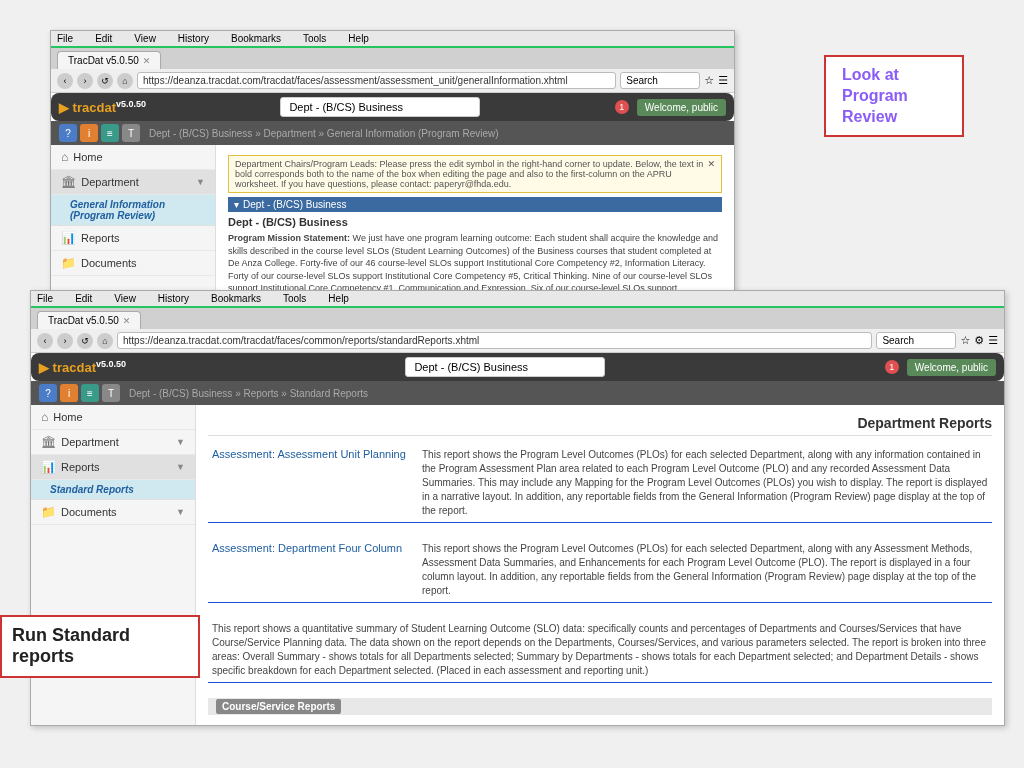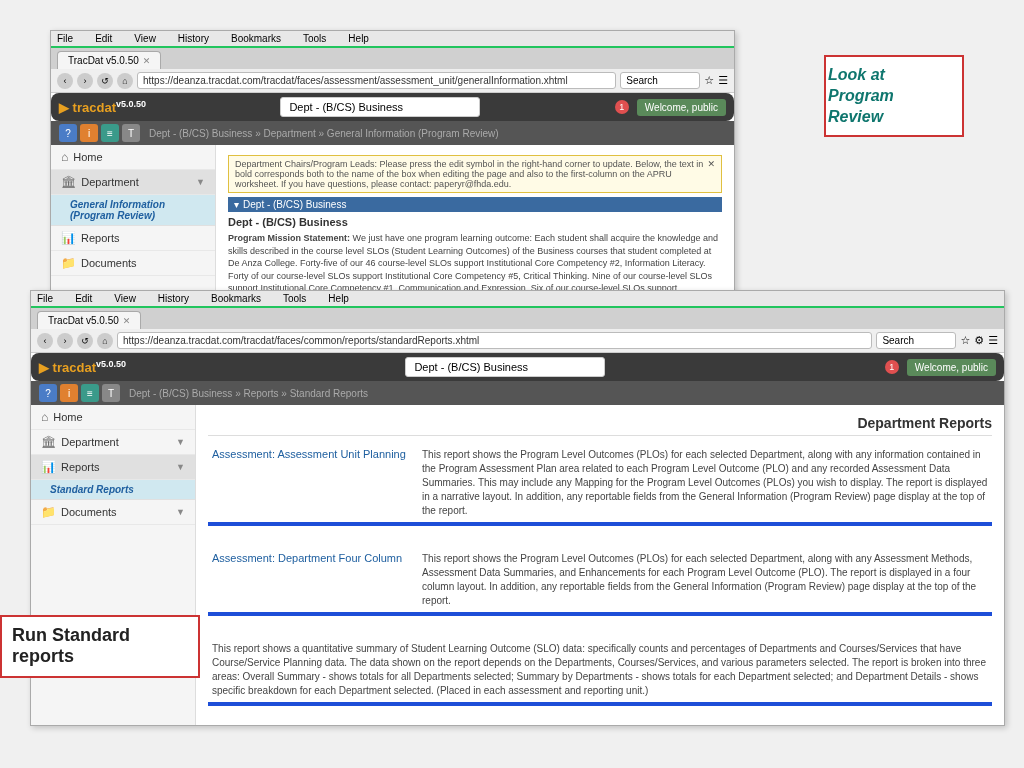--- a/index.html
+++ b/index.html
@@ -218,23 +218,23 @@
       font-size: 10px;
       font-weight: bold;
       color: #555;
       background: #e8e8e8;
       padding: 3px 8px;
       margin: 6px 0 4px;
     }
     .report-row {
       display: flex;
       gap: 10px;
-      margin-bottom: 22px;
+      margin-bottom: 15px;
       padding: 4px;
-      border-bottom: 4px solid #1d4ed8;
+      border-bottom: 1px solid #1d4ed8;
     }
     .report-link {
       color: #2060a0;
       text-decoration: none;
       font-size: 11px;
       min-width: 200px;
       max-width: 210px;
       flex-shrink: 0;
     }
     .report-desc {
@@ -280,28 +280,27 @@
       justify-content: space-between;
     }
 
     
     .annotation-box {
       position: absolute;
       top: 55px;
       right: 60px;
       width: 140px;
       border: 2px solid #cc3333;
-      padding: 8px 2px;
+      padding: 8px 16px;
       background: #fff;
       font-size: 16px;
       font-weight: bold;
-      color: #0f766e;
+      color: #8b5cf6;
       line-height: 1.3;
       text-align: left;
-      font-style: italic;
     }
 
     
     .annotation-box-bottom {
       position: absolute;
       bottom: 90px;
       left: 0px;
       width: 200px;
       border: 2px solid #cc3333;
       background: #fff;

